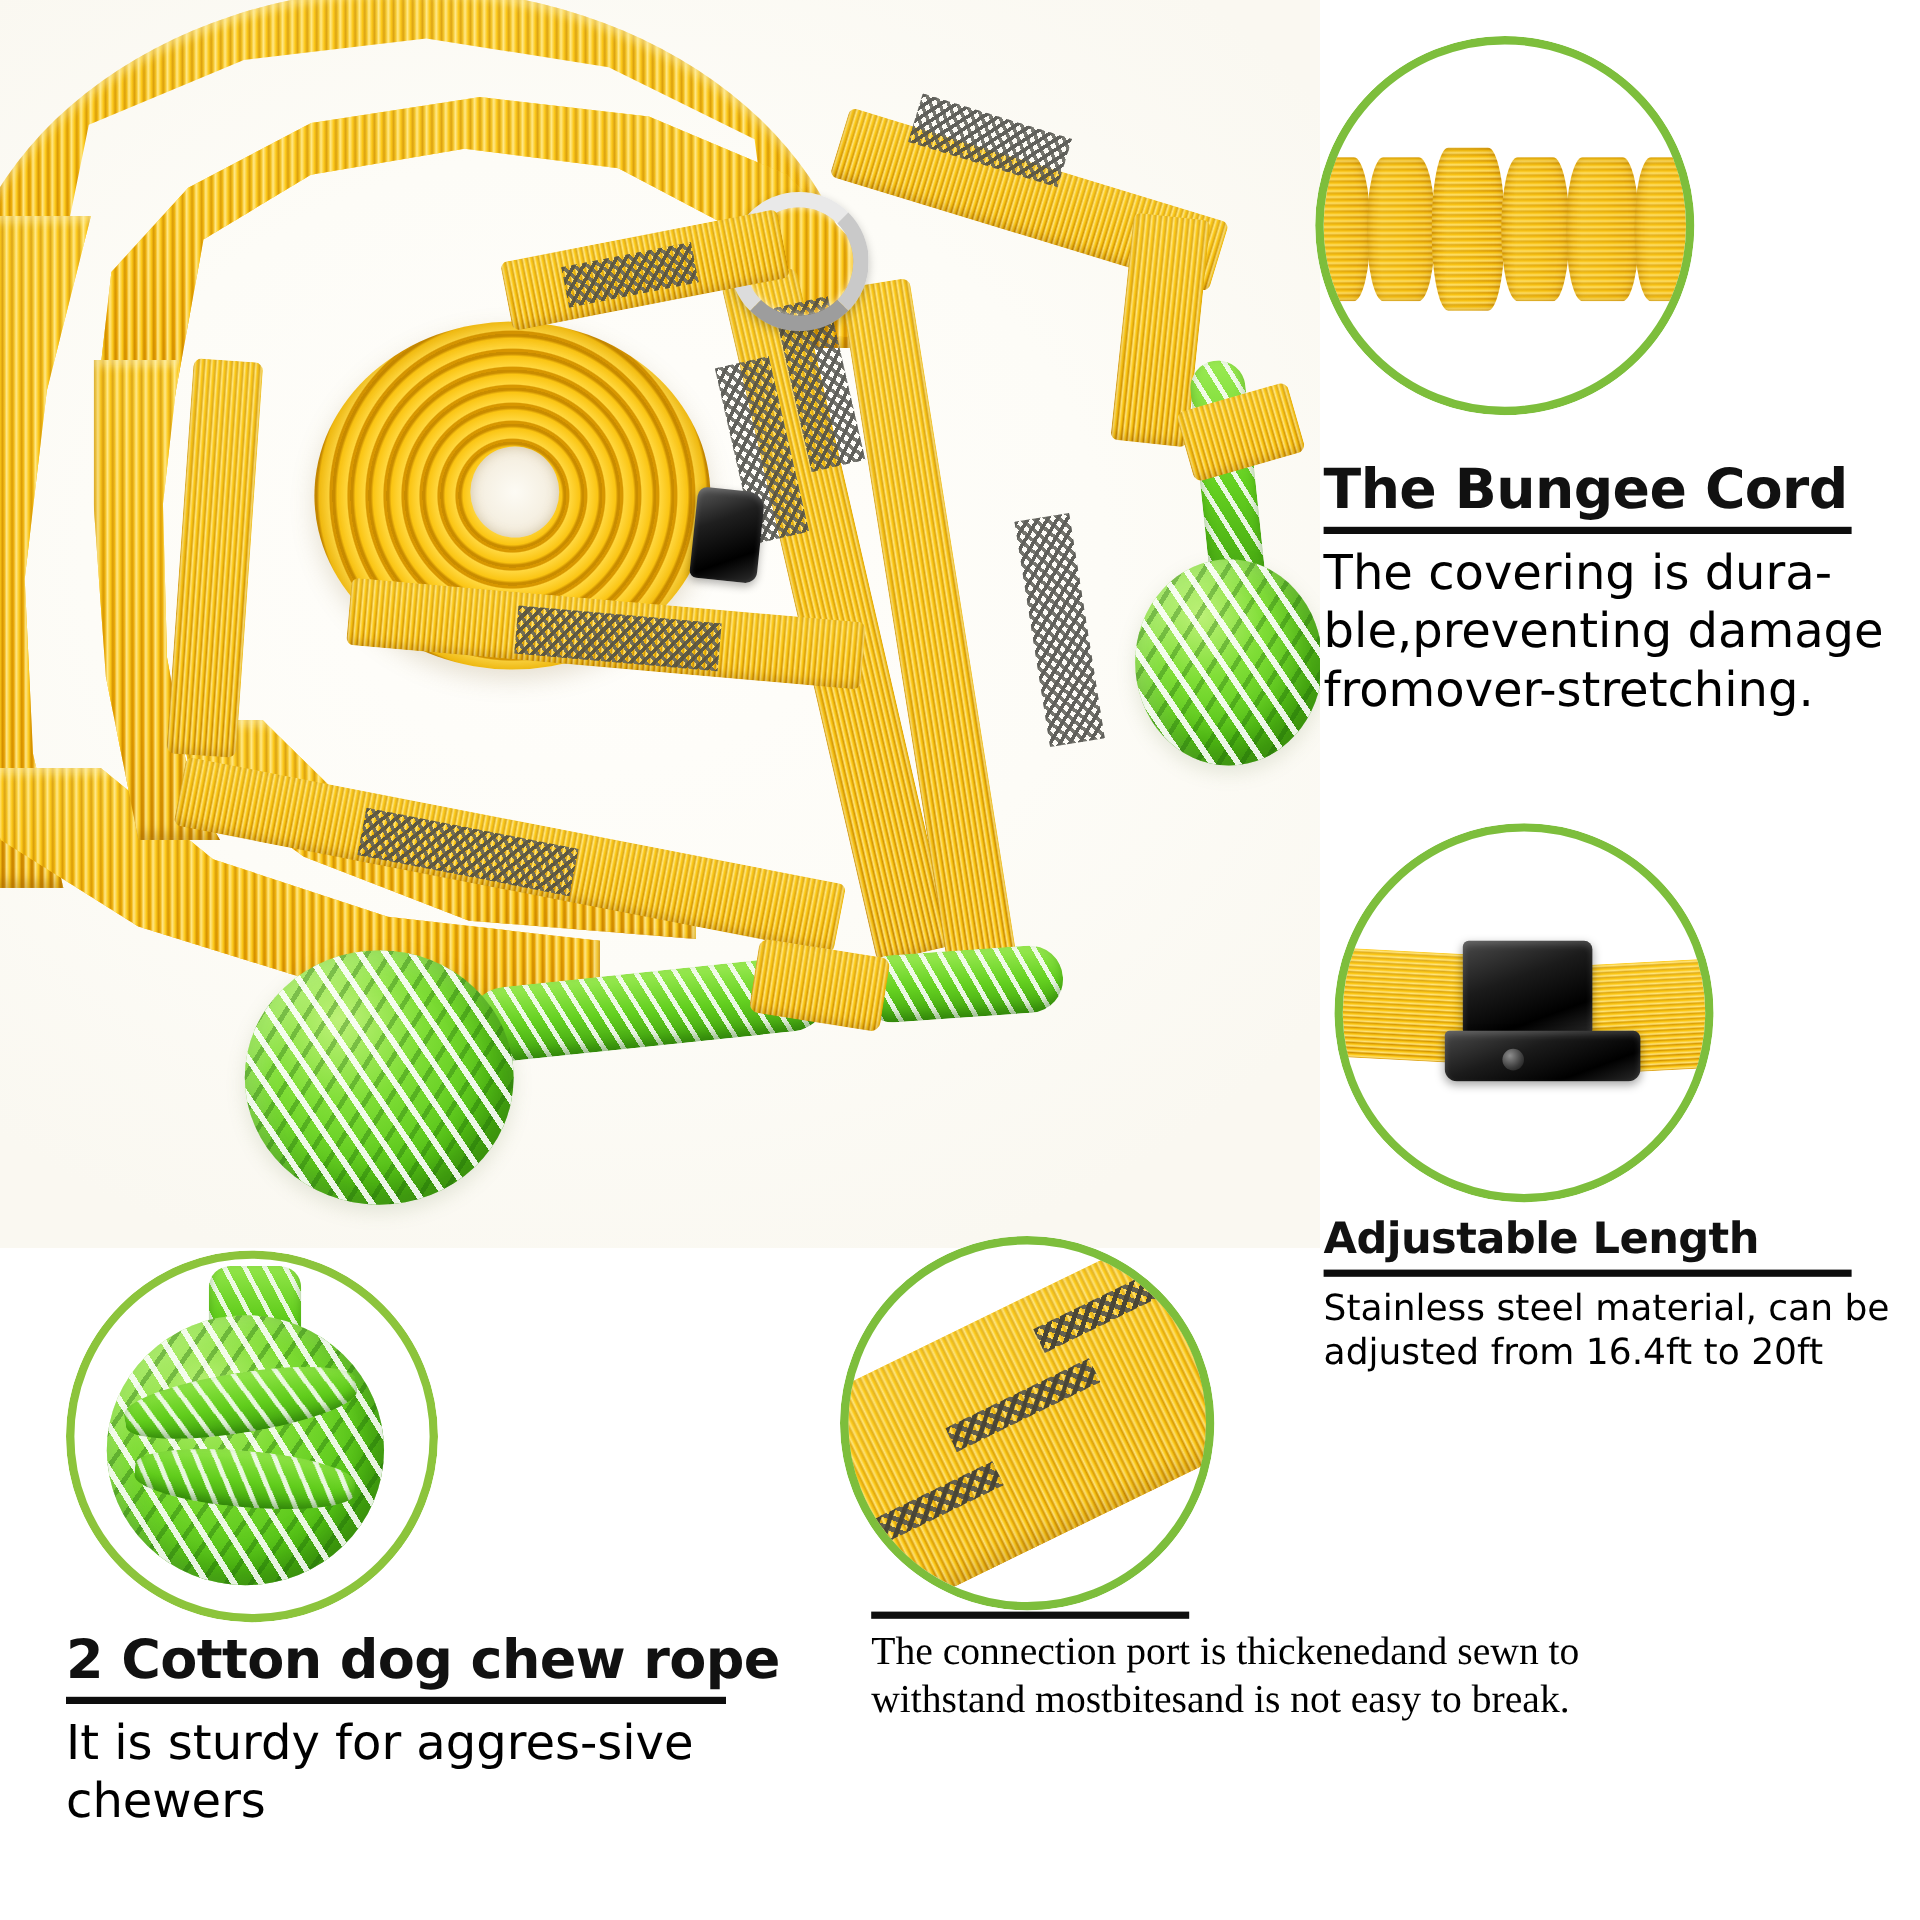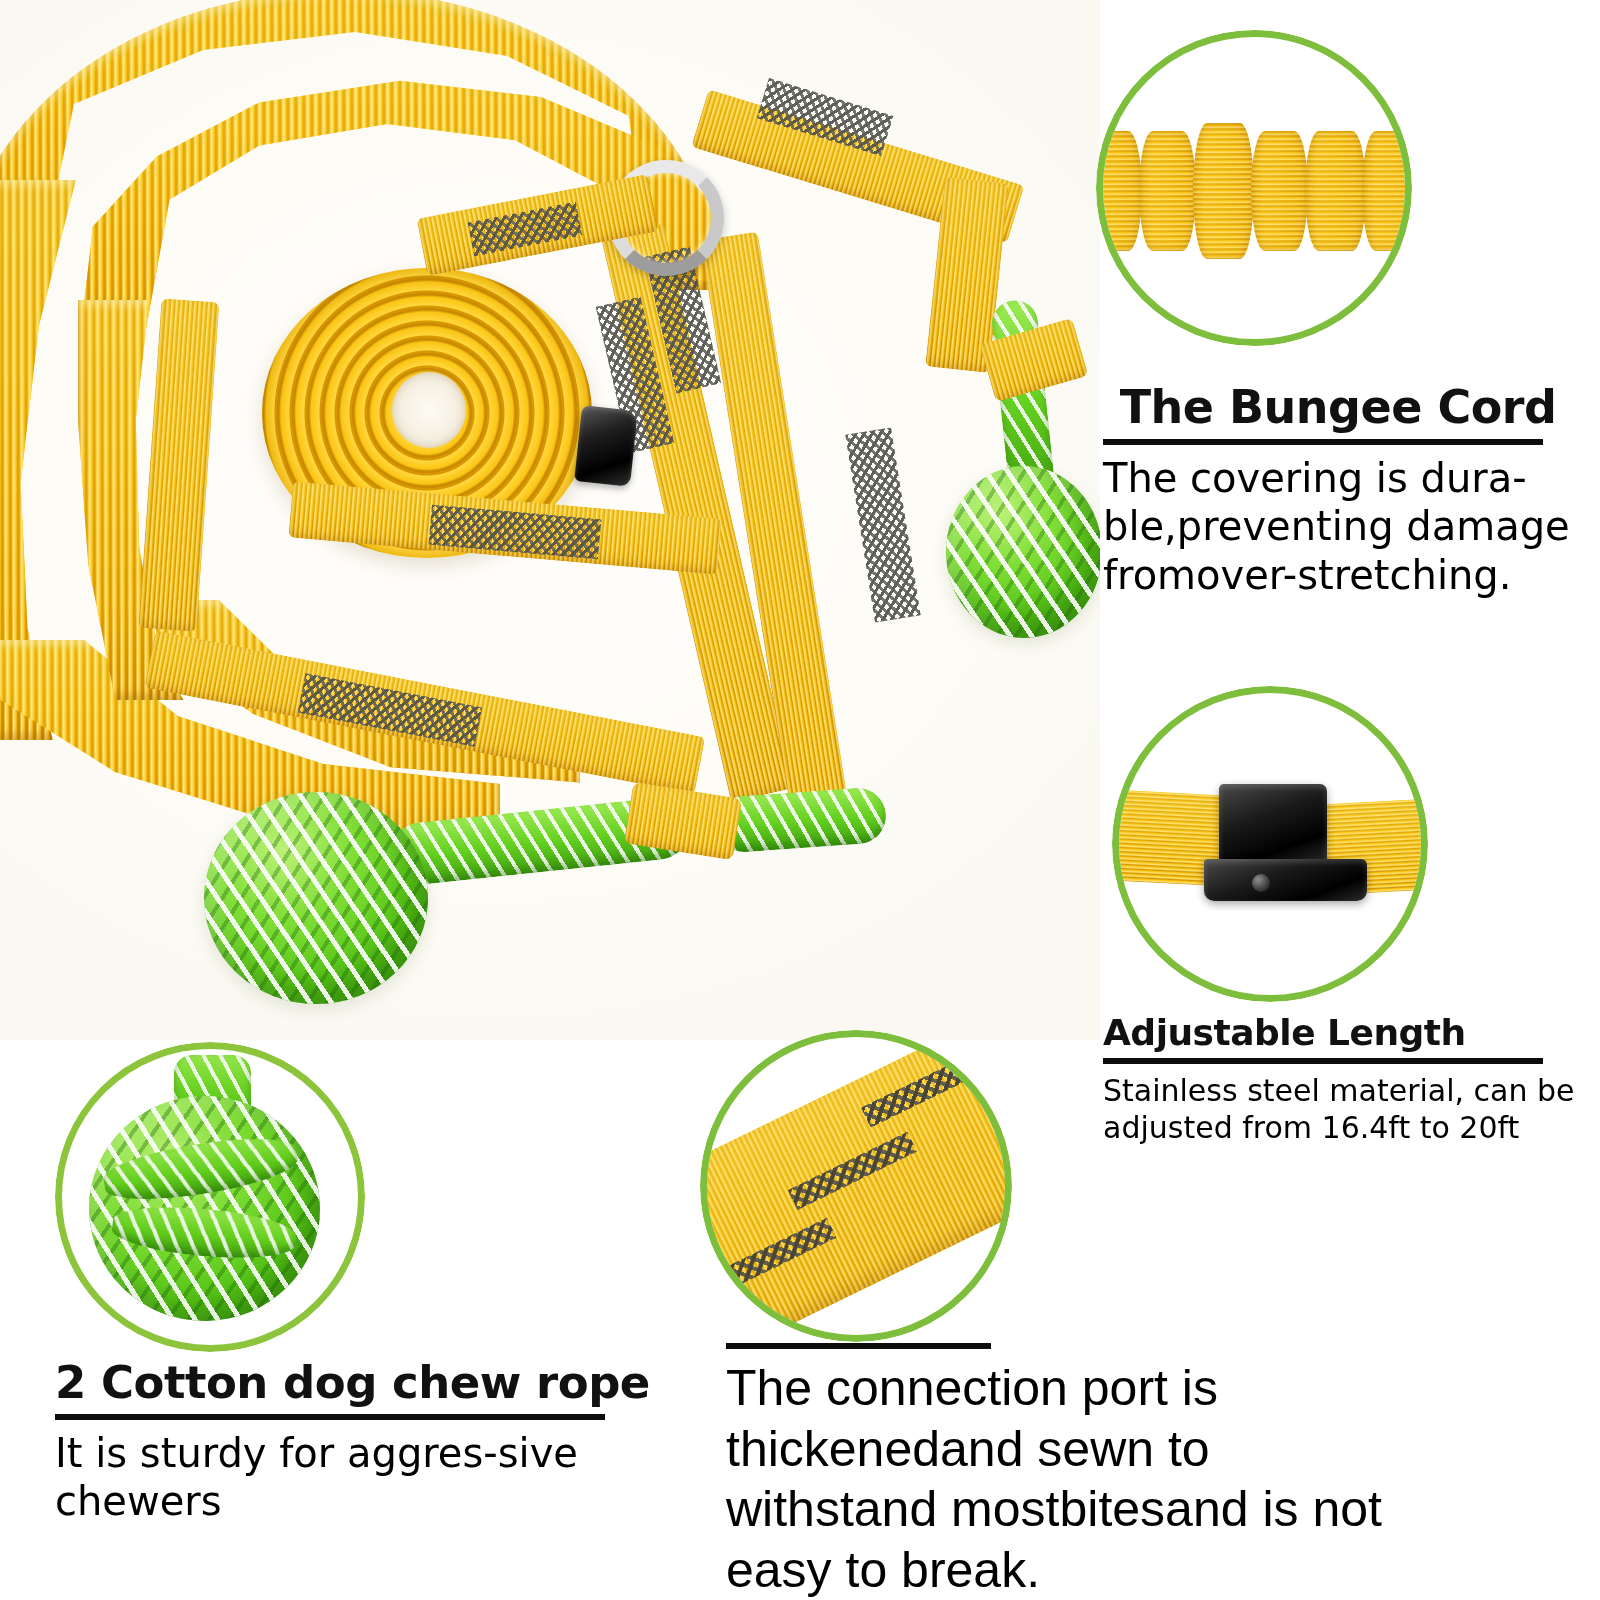--- a/index.html
+++ b/index.html
@@ -56,40 +56,40 @@
   }
   .feature p {
     font-family: "DejaVu Sans", sans-serif;
     font-weight: 400;
     color: #000000;
     line-height: 1.21;
   }
 
   
   #feat-bungee      { left: 1103px; top: 384px;  width: 470px; }
-  #feat-bungee h2   { font-size: 46px; text-align: center; }
+  #feat-bungee h2   { font-size: 46px; }
   #feat-bungee .rule{ width: 440px; }
   #feat-bungee p    { font-size: 40px; }
 
   #feat-adjust      { left: 1103px; top: 1014px; width: 480px; }
   #feat-adjust h2   { font-size: 36px; }
   #feat-adjust .rule{ width: 440px; }
   #feat-adjust p    { font-size: 30px; }
 
   
   #feat-rope        { left: 55px;  top: 1360px; width: 560px; }
   #feat-rope h2     { font-size: 45px; }
   #feat-rope .rule  { width: 550px; }
   #feat-rope p      { font-size: 40px; }
 
   
   #feat-stitch      { left: 726px; top: 1336px; width: 700px; }
   #feat-stitch h2   { font-size: 45px; font-family: "Liberation Sans Narrow","Liberation Sans",sans-serif; }
   #feat-stitch .rule{ width: 265px; }
-  #feat-stitch p    { font-size: 50px; font-family: Liberation Sans, sans-serif; }
+  #feat-stitch p    { font-size: 33px; font-family: Liberation Serif, serif; }
 
   
   .callout {
     position: absolute;
     border-radius: 50%;
     overflow: hidden;
     background: #ffffff;
   }
   .callout .ring {
     position: absolute; inset: 0;

